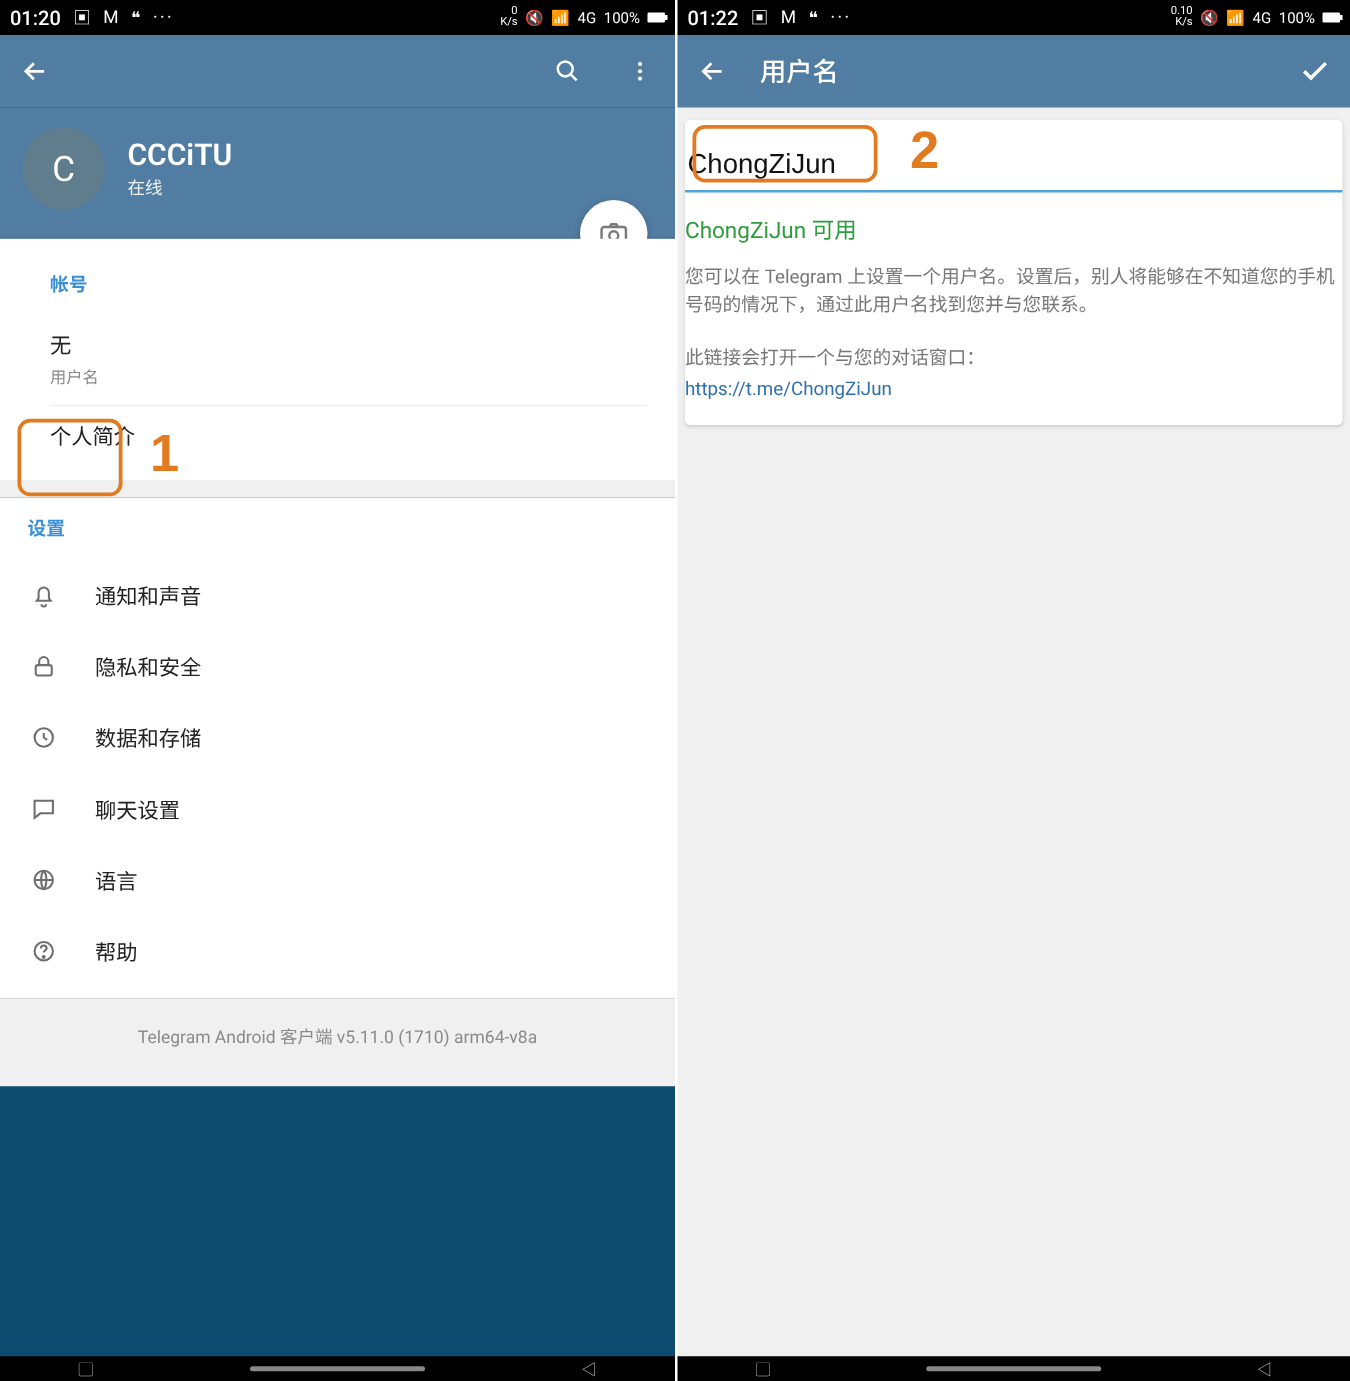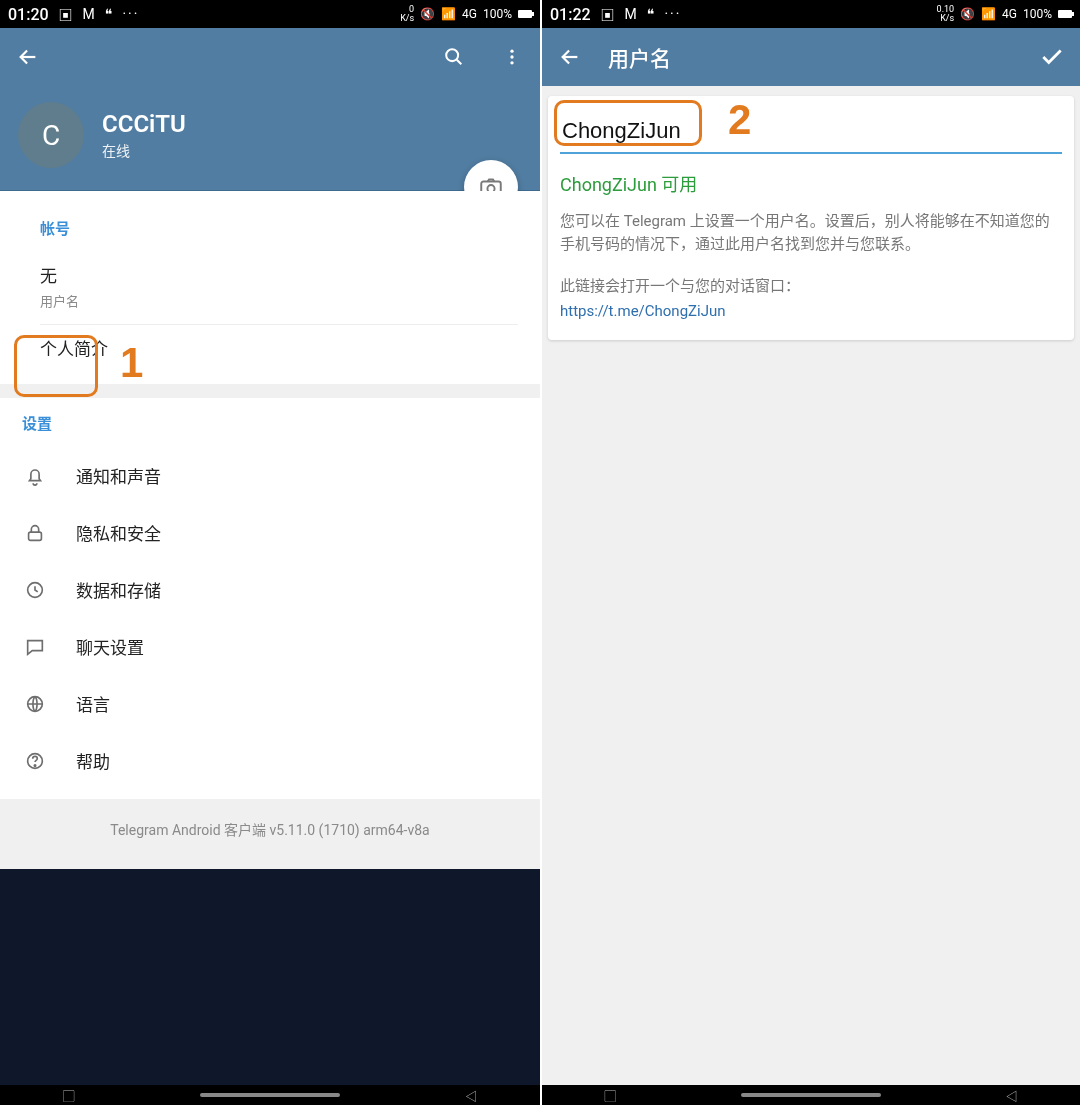--- a/index.html
+++ b/index.html
@@ -4,21 +4,21 @@
 <style>
   * { box-sizing: border-box; margin: 0; padding: 0; }
   body {
     font-family: -apple-system, "Segoe UI", Roboto, "Helvetica Neue", Arial, "Noto Sans CJK SC", sans-serif;
     background: #fff;
     width: 1080px;
     height: 1105px;
     overflow: hidden;
   }
   .wrap { display: flex; width: 1080px; height: 1105px; }
-  .phone { width: 540px; height: 1105px; display: flex; flex-direction: column; background: #0f172a; position: relative; }
+  .phone { width: 540px; height: 1105px; display: flex; flex-direction: column; background: #0c4a6e; position: relative; }
   .phone + .phone { border-left: 2px solid #fff; }
 
   
   .statusbar {
     height: 28px;
     background: #000;
     color: #fff;
     display: flex; align-items: center;
     font-size: 14px;
     padding: 0 8px;
@@ -95,21 +95,21 @@
   
   .anno-box { border:3px solid #e27a1f; border-radius:10px; position:absolute; pointer-events:none; }
   .anno-num { position:absolute; color:#e27a1f; font-weight:800; font-family: Arial, sans-serif; }
 
   
   .card {
     background:#fff;
     margin: 10px 6px 0;
     border-radius: 4px;
     box-shadow: 0 1px 3px rgba(0,0,0,.15);
-    padding: 16px 12px 20px;
+    padding: 16px 0 20px;
     position: relative;
   }
   .username-input {
     font-size: 22px; color:#111;
     width: 100%;
     border: none; outline: none;
     padding: 6px 2px 8px;
     border-bottom: 2px solid #4ea3d8;
     background: transparent;
   }

